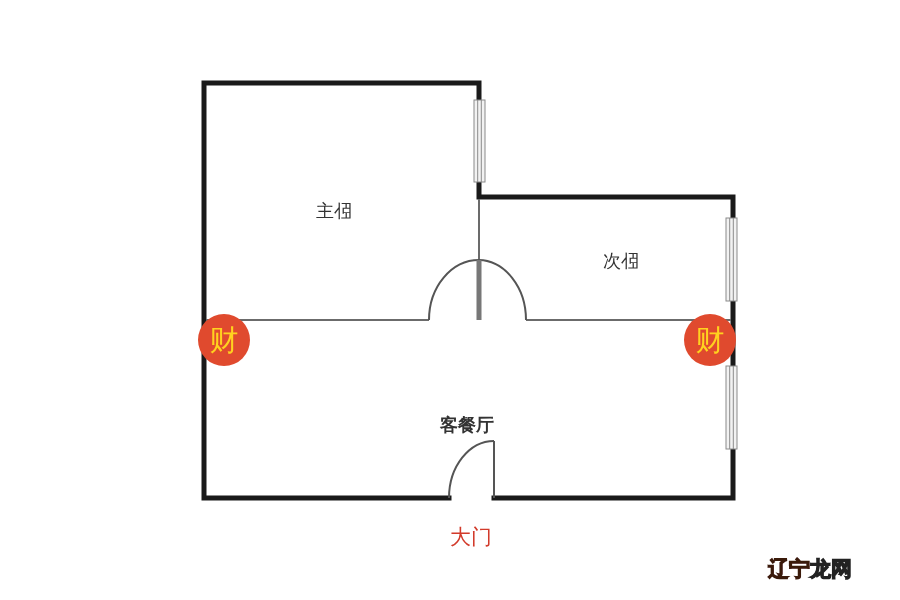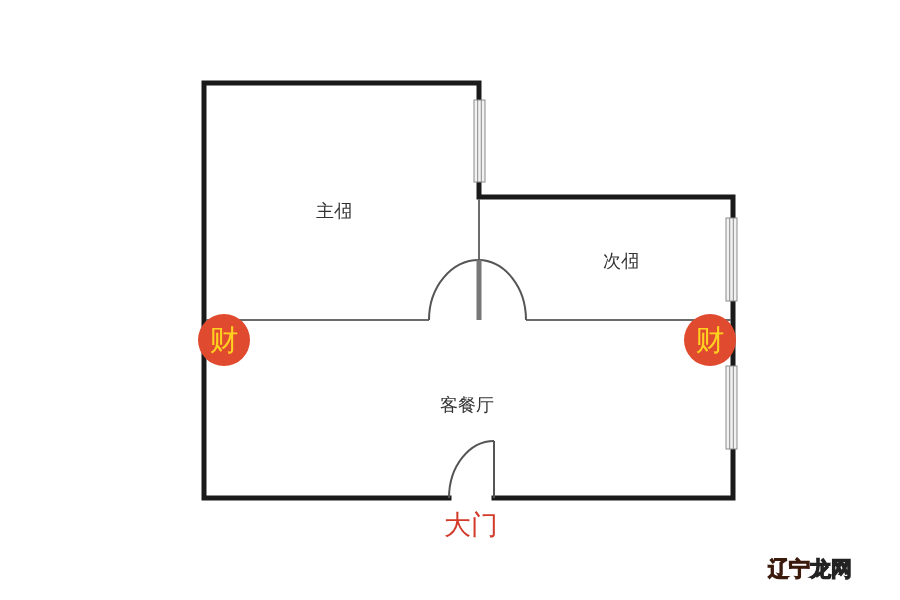--- a/index.html
+++ b/index.html
@@ -1,20 +1,20 @@
 <!DOCTYPE html>
 <html><head>
   <meta charset="utf-8">
   <style>
     html, body { margin: 0; padding: 0; background: #ffffff; }
     body { width: 900px; height: 600px; position: relative; overflow: hidden; font-family: "DejaVu Sans", sans-serif; }
     #plan { position: absolute; left: 0; top: 0; }
     .label { position: absolute; font-size: 18px; color: #333333; white-space: nowrap; transform: translateX(-50%); line-height: 1; }
     .mirror { display: inline-block; transform: scaleX(-1); }
-    .door-label { color: #d23a2a; font-size: 27px; }
+    .door-label { color: #d23a2a; font-size: 21px; margin-top: 16px; }
     .cai { position: absolute; width: 52px; height: 52px; border-radius: 50%; display: flex; align-items: center; justify-content: center; font-size: 29px; line-height: 1; }
     .watermark { position: absolute; left: 768px; top: 555px; font-size: 21px; font-weight: bold; letter-spacing: 0px; }
     .wm-a { color: #a21caf; -webkit-text-stroke: 1px #3a1a0a; }
     .wm-b { color: #737373; -webkit-text-stroke: 1.2px #222222; }
   </style>
 </head>
 <body>
 
 <svg id="plan" width="900" height="600" viewBox="0 0 900 600">
 
@@ -55,21 +55,21 @@
     <line x1="733.3" y1="366" x2="733.3" y2="449" stroke="#8a8a8a" stroke-width="1"></line>
   </g>
 </svg>
 
 <div class="label" style="left:334px; top:202px;">
   <span>主</span><span class="mirror">卧</span>
 </div>
 <div class="label" style="left:621px; top:252px;">
   <span>次</span><span class="mirror">卧</span>
 </div>
-<div class="label" style="left:467px; top:396px;">客餐厅</div>
+<div class="label" style="left:467px; top:416px;font-weight:bold;">客餐厅</div>
 <div class="label door-label" style="left:471px; top:511px;">大门</div>
 
 <div class="cai" style="left:198px; top:314px; background:#e04a2e; color:#ffd21f;">
   <span>财</span>
 </div>
 <div class="cai" style="left:684px; top:314px; background:#e04a2e; color:#ffd21f;">
   <span>财</span>
 </div>
 
 <div class="watermark">

